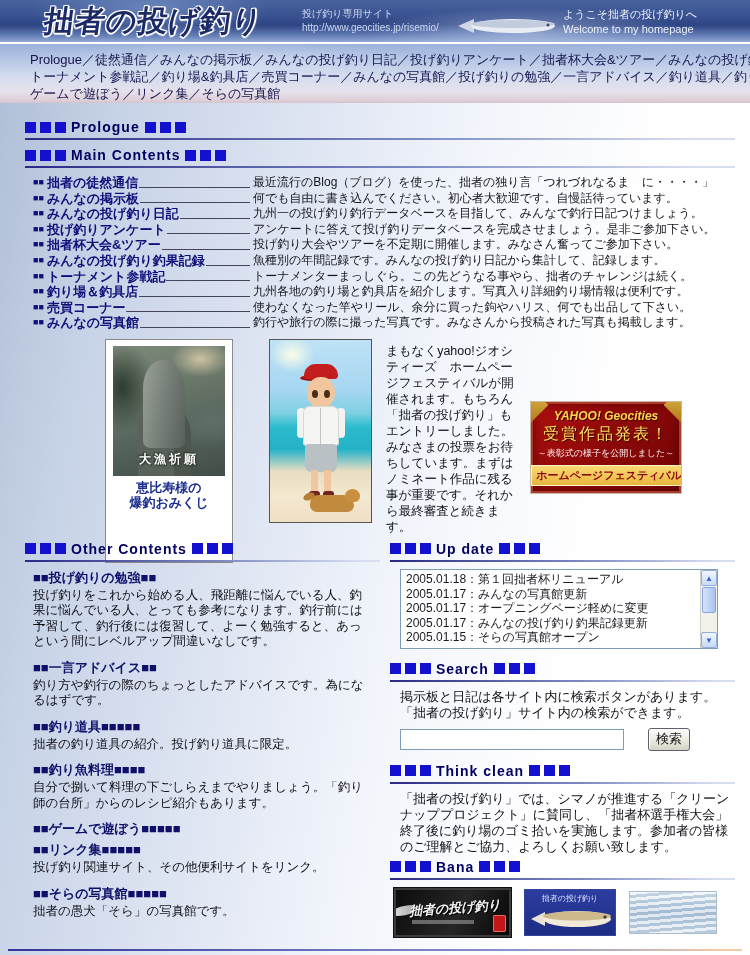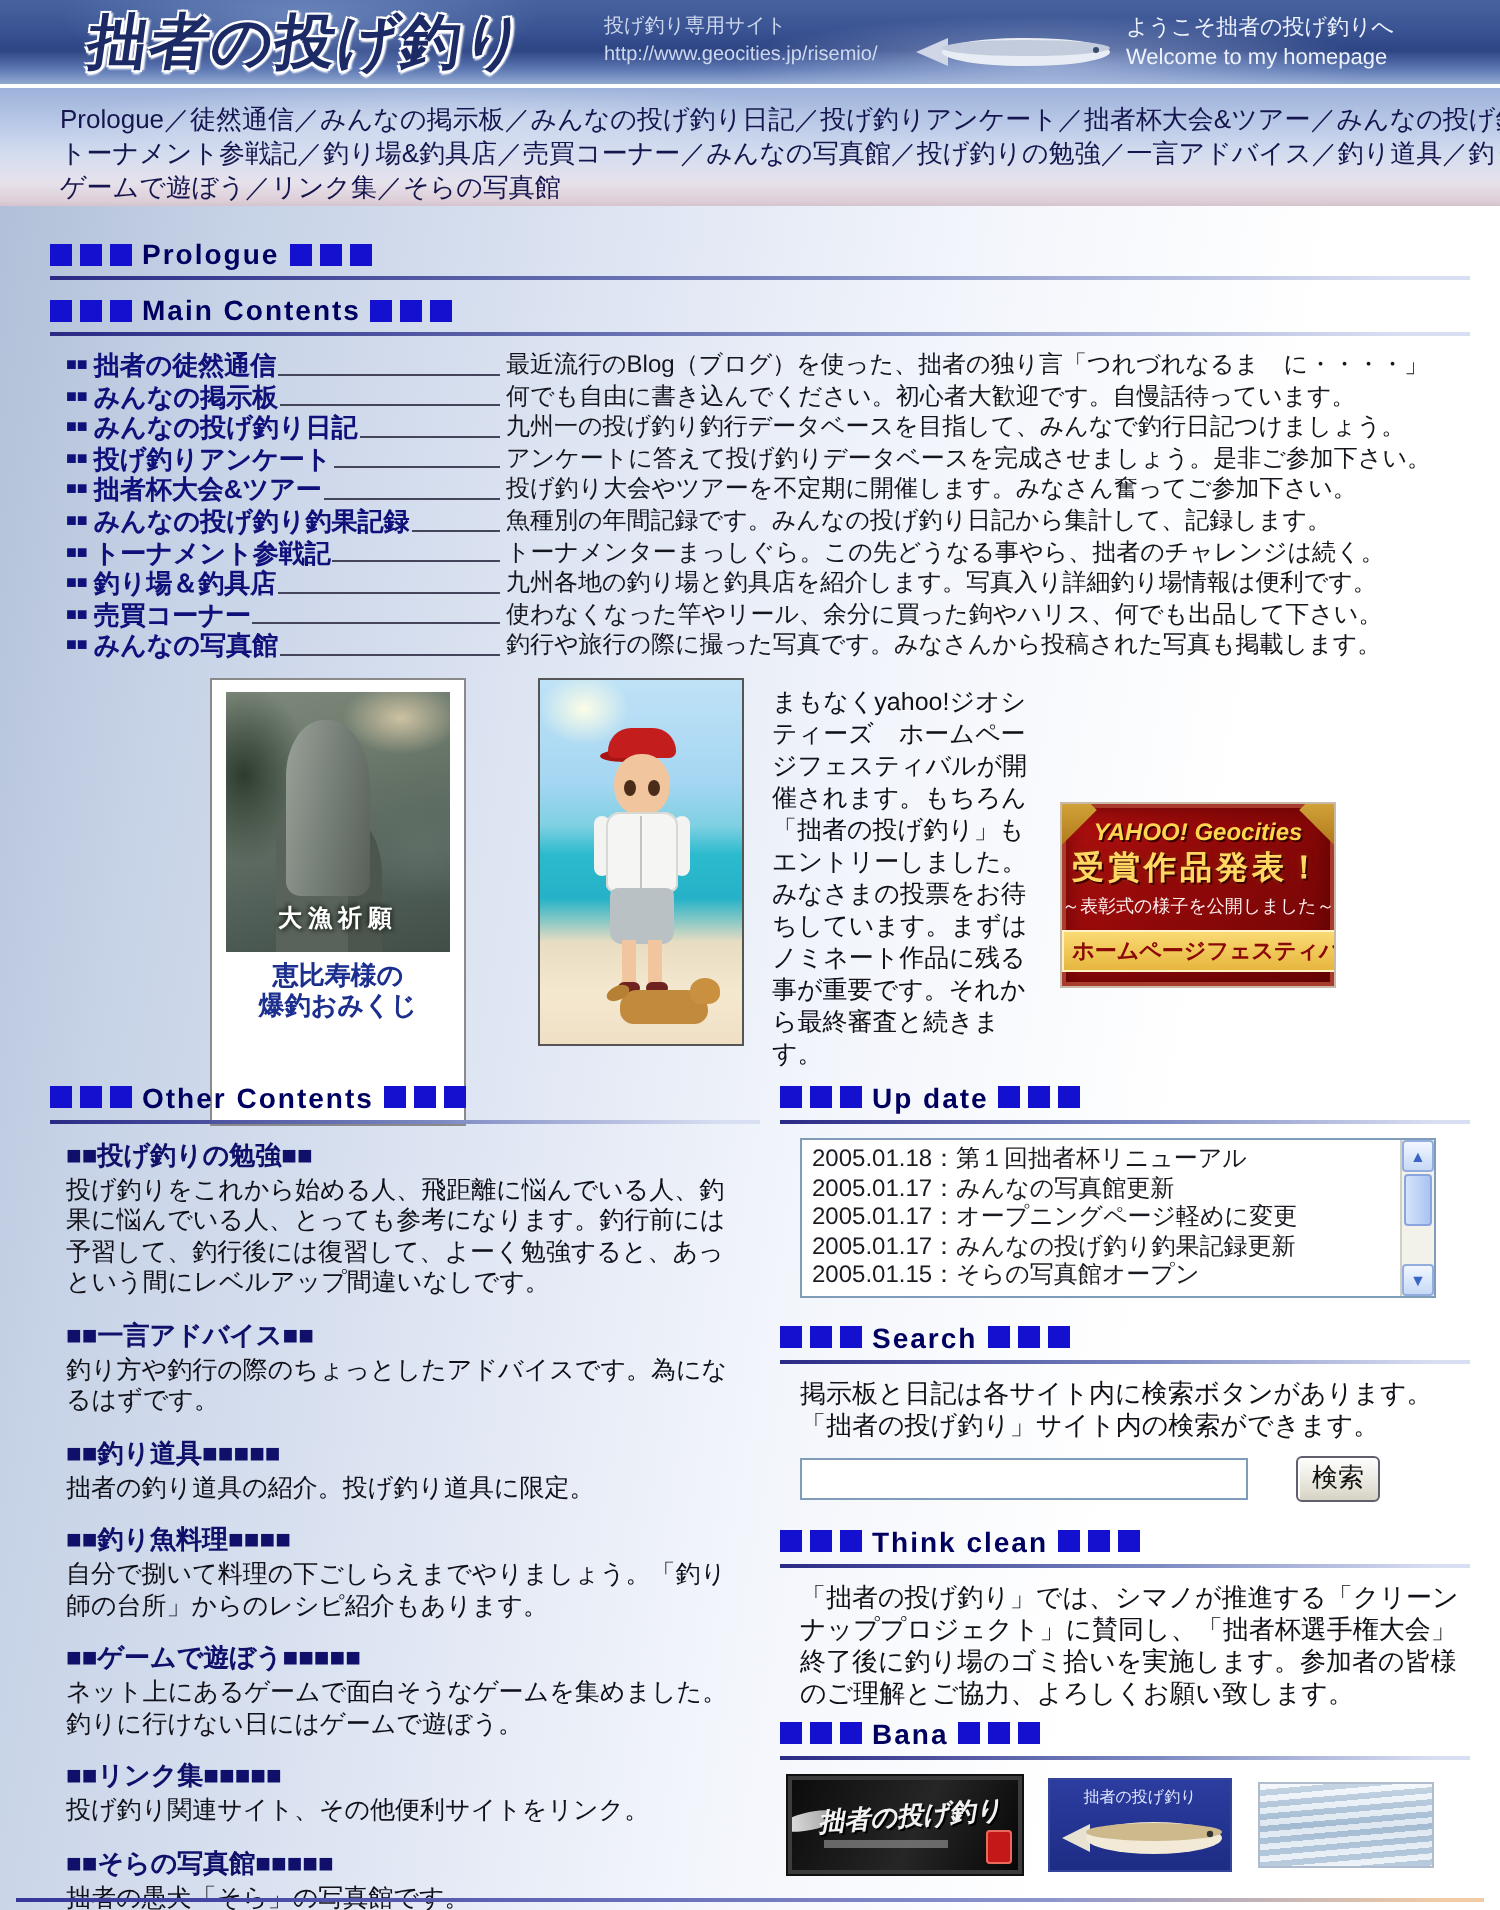--- a/index.html
+++ b/index.html
@@ -93,30 +93,30 @@
     border-radius:10px 12px 8px 8px; }
   .av-dog::before { content:""; position:absolute; right:-6px; top:-6px; width:15px; height:13px;
     background:#c9913f; border-radius:50% 50% 40% 40%; }
   .av-dog::after { content:""; position:absolute; left:-7px; top:-2px; width:12px; height:7px;
     background:#b57f34; border-radius:50%; transform:rotate(-25deg); }
 
   .festival-text { width:128px; margin-left:14px; padding-top:4px;
     font-size:12.5px; line-height:16px; color:#101018; }
 
   
-  .ybanner { width:138px; height:93px; margin:62px 0 0 16px; position:relative; cursor:pointer;
+  .ybanner { width:152px; height:93px; margin:62px 0 0 16px; position:relative; cursor:pointer;
     text-align:center; padding-top:7px; border:1px solid #c9b9a9; overflow:hidden;
     background:linear-gradient(135deg,#b31111 0%,#930909 40%,#6f0505 100%);
     box-shadow:inset 0 0 0 2px #a93c2c, inset 0 0 14px #500000; }
   .ybanner::before, .ybanner::after { content:""; position:absolute; top:-10px; width:26px; height:26px;
     background:linear-gradient(135deg,#e8c050,#b07818); transform:rotate(45deg); }
   .ybanner::before { left:-14px; } .ybanner::after { right:-14px; }
   .yb-brand { font-size:12px; font-weight:bold; font-style:italic; color:#ffd64e;
     text-shadow:1px 1px 0 #3c0000; letter-spacing:0; }
-  .yb-main { font-size:16px; font-weight:bold; color:#ffd864; margin-top:1px;
+  .yb-main { font-size:16px; font-weight:normal; color:#ffd864; margin-top:1px;
     text-shadow:1px 1px 0 #400000,0 0 3px #803000; letter-spacing:2px; }
   .yb-sub { font-size:9px; color:#ffefef; margin-top:2px; white-space:nowrap; }
   .yb-box { width:152px; margin:5px auto 0; padding:2px 0; font-size:11px; font-weight:bold; color:#8a0808;
     background:linear-gradient(#fada74,#e7b63e); border:1px solid #fff2c6;text-align:right; }
 
   
   .cols { display:flex; margin-top:6px; }
   .col-l { width:355px; flex-shrink:0; }
   .col-r { flex:1; padding-left:10px; }
 
@@ -341,21 +341,20 @@
         <div id="oc-list">
             <div class="oc-h">■■投げ釣りの勉強■■</div>
             <div class="oc-p">投げ釣りをこれから始める人、飛距離に悩んでいる人、釣果に悩んでいる人、とっても参考になります。釣行前には予習して、釣行後には復習して、よーく勉強すると、あっという間にレベルアップ間違いなしです。</div>
             <div class="oc-h">■■一言アドバイス■■</div>
             <div class="oc-p">釣り方や釣行の際のちょっとしたアドバイスです。為になるはずです。</div>
             <div class="oc-h">■■釣り道具■■■■■</div>
             <div class="oc-p">拙者の釣り道具の紹介。投げ釣り道具に限定。</div>
             <div class="oc-h">■■釣り魚料理■■■■</div>
             <div class="oc-p">自分で捌いて料理の下ごしらえまでやりましょう。「釣り師の台所」からのレシピ紹介もあります。</div>
             <div class="oc-h">■■ゲームで遊ぼう■■■■■</div>
-            <div class="oc-p">ネット上にあるゲームで面白そうなゲームを集めました。釣りに行けない日にはゲームで遊ぼう。</div>
             <div class="oc-h">■■リンク集■■■■■</div>
             <div class="oc-p">投げ釣り関連サイト、その他便利サイトをリンク。</div>
             <div class="oc-h">■■そらの写真館■■■■■</div>
             <div class="oc-p">拙者の愚犬「そら」の写真館です。</div>
           </div>
       </div>
 
       <div class="col-r">
 
         <div class="sec-h">

